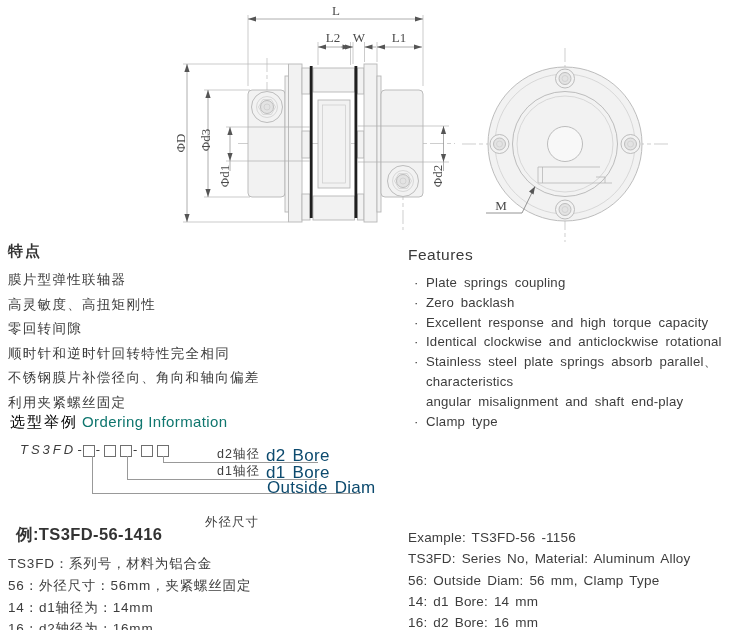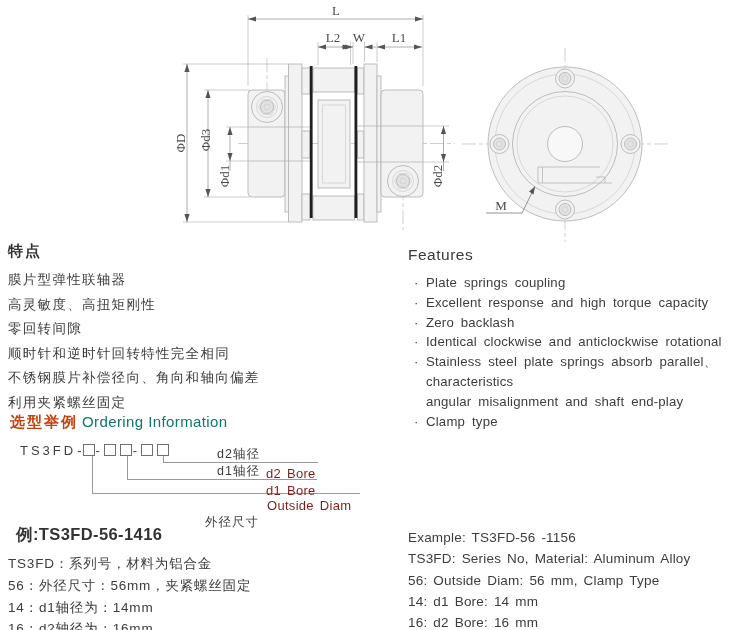--- a/index.html
+++ b/index.html
@@ -25,32 +25,32 @@
   #features-cn h2{letter-spacing:2px;font-weight:bold;}
   .cn-line{font-size:13.5px;letter-spacing:1.3px;line-height:24.5px;white-space:nowrap;}
   #features-cn .list{margin-top:7px;}
   #features-en{left:408px;top:246px;width:333px;}
   #features-en h2{font-weight:normal;letter-spacing:.5px;font-size:15.5px;color:#3a3a3a;}
   #features-en .list{margin-top:9px;padding-left:18px;}
   .en-line{font-size:13.2px;line-height:19.8px;letter-spacing:.2px;word-spacing:3px;white-space:nowrap;}
   .en-line .bullet{display:inline-block;width:12px;margin-left:-12px;color:#3d3d3d;}
   
   #ordering-title{left:10px;top:413px;font-size:15px;white-space:nowrap;}
-  #ordering-title .cn{letter-spacing:2px;font-weight:700;color:#c2410c;text-align:center;}
+  #ordering-title .cn{letter-spacing:2px;font-weight:400;color:#000000;text-align:center;}
   #ordering-title .en{margin-left:4px;letter-spacing:.4px;color:#0f766e;text-align:right;}
-  #code-row{left:20px;top:443px;display:flex;align-items:center;height:14px;}
+  #code-row{left:20px;top:443px;display:flex;align-items:flex-end;height:14px;font-style:italic;}
   #code-row .prefix{font-size:13px;letter-spacing:3px;color:#3d3d3d;}
   #code-row .dash{margin:0 1px;color:#3d3d3d;font-size:13px;}
   .codebox{width:10px;height:10px;border:1px solid #6f6f6f;display:inline-block;background:#fff;}
   .ml3{margin-left:3px;}.ml4{margin-left:4px;}
   .cline{position:absolute;}
   .vline{border-left:1px solid #999;width:0;}
   .hline{border-top:1px solid #999;height:0;}
   .olabel-cn{position:absolute;font-size:12.5px;letter-spacing:1px;color:#3d3d3d;white-space:nowrap;}
-  .olabel-en{position:absolute;font-size:13px;letter-spacing:.3px;word-spacing:2px;color:#7f1d1d;white-space:nowrap;margin-top:20px;}
+  .olabel-en{position:absolute;font-size:17px;letter-spacing:.3px;word-spacing:2px;color:#0c4a6e;white-space:nowrap;}
   
   #example-cn{left:8px;top:524px;}
   #example-cn .title{font-size:16.5px;font-weight:600;color:#333;letter-spacing:.4px;margin-left:8px;}
   #example-cn .exline{font-size:13.5px;letter-spacing:.8px;line-height:21.8px;white-space:nowrap;}
   #example-cn .list{margin-top:7px;}
   #example-en{left:408px;top:527px;width:333px;}
   #example-en .exline{font-size:13.5px;letter-spacing:.2px;word-spacing:2px;line-height:21.3px;white-space:nowrap;}
 </style>
 </head>
 <body>
@@ -220,22 +220,22 @@
       <div class="cn-line">顺时针和逆时针回转特性完全相同</div>
       <div class="cn-line">不锈钢膜片补偿径向、角向和轴向偏差</div>
       <div class="cn-line">利用夹紧螺丝固定</div>
     </div>
   </section>
 
   <section class="abs" id="features-en">
     <h2>Features</h2>
     <div class="list">
       <div class="en-line"><span class="bullet">·</span><span>Plate springs coupling</span></div>
+      <div class="en-line"><span class="bullet">·</span><span>Zero backlash</span></div>
       <div class="en-line"><span class="bullet">·</span><span>Excellent response and high torque capacity</span></div>
-      <div class="en-line"><span class="bullet">·</span><span>Zero backlash</span></div>
       <div class="en-line"><span class="bullet">·</span><span>Identical clockwise and anticlockwise rotational</span></div>
       <div class="en-line"><span class="bullet">·</span><span>Stainless steel plate springs absorb parallel、</span></div>
       <div class="en-line"><span class="bullet"></span><span>characteristics</span></div>
       <div class="en-line"><span class="bullet"></span><span>angular misalignment and shaft end-play</span></div>
       <div class="en-line"><span class="bullet">·</span><span>Clamp type</span></div>
     </div>
   </section>
 
   <div class="abs" id="ordering-title">
     <span class="cn">选型举例</span><span class="en">Ordering Information</span>

